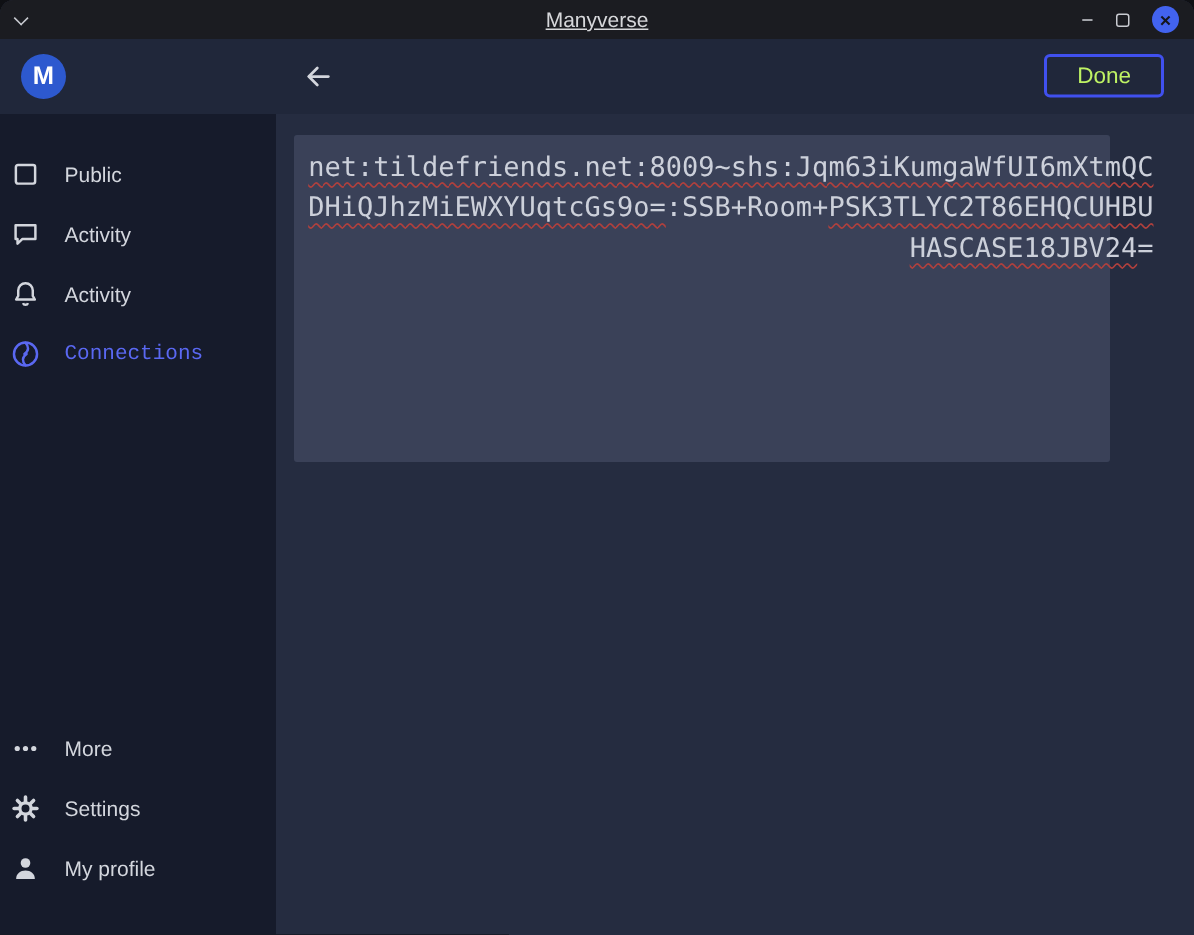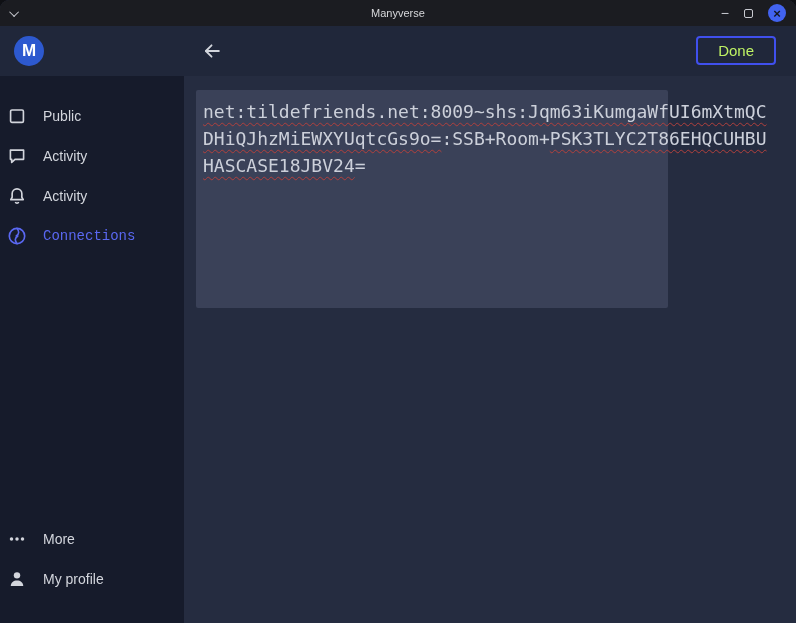--- a/index.html
+++ b/index.html
@@ -1,21 +1,21 @@
 <!DOCTYPE html>
 <html><head>
 <meta charset="utf-8">
 <style>
   * { margin:0; padding:0; box-sizing:border-box; }
   html, body { width:796px; height:623px; background:#0f1014; font-family:"Liberation Sans", sans-serif; }
   .window { width:796px; height:623px; display:flex; flex-direction:column; border-radius:9px 9px 0 0; overflow:hidden; background:#252c40; }
 
   
   .titlebar { height:26px; background:#1b1c21; display:flex; align-items:center; position:relative; color:#c9cbd1; flex:0 0 auto; }
-  .titlebar-title { position:absolute; left:0; right:0; text-align:center; font-size:11px; color:#d6d7da; }
+  .titlebar-title { position:absolute; left:0; right:0; text-align:center; font-size:14px; color:#d6d7da;text-decoration:underline; }
   .tb-left { margin-left:12px; z-index:1; display:flex; align-items:center; }
   .chev { width:7px; height:7px; border-left:1.6px solid #c9cbd1; border-bottom:1.6px solid #c9cbd1; transform:rotate(-45deg) translateY(-2px); display:inline-block; }
   .tb-controls { margin-left:auto; display:flex; align-items:center; gap:15px; margin-right:10px; z-index:1; }
   .tb-min { font-size:14px; line-height:1; color:#c9cbd1; cursor:default; }
   .tb-restore { width:9px; height:9px; border:1.3px solid #c9cbd1; border-radius:2px; cursor:default; }
   .tb-close { width:18px; height:18px; border-radius:50%; background:#4263ef; color:#14161c; display:flex; align-items:center; justify-content:center; font-size:13px; font-weight:bold; line-height:1; cursor:default; }
 
   
   .header { height:50px; background:#20273a; display:flex; align-items:center; flex:0 0 auto; position:relative; }
   .logo { width:30px; height:30px; border-radius:50%; background:#2d59cf; color:#ffffff; font-weight:bold; font-size:17px; display:flex; align-items:center; justify-content:center; margin-left:14px; }
@@ -25,21 +25,21 @@
   
   .body-row { flex:1; display:flex; min-height:0; }
   .sidebar { width:184px; background:#161b2b; display:flex; flex-direction:column; padding-top:20px; flex:0 0 auto; }
   .side-item { display:flex; align-items:center; gap:15px; padding:9px 0 9px 6px; color:#d3d6dd; font-size:14px; cursor:default; }
   .side-item svg { flex:0 0 auto; }
   .side-item.active { color:#5a68f2;font-family:Liberation Mono, monospace; }
   .side-spacer { flex:1; }
   .sidebar-footer { padding-bottom:24px; }
 
   .main { flex:1; background:#252c40; padding:14px 20px 0 12px; }
-  .invite-box { width:472px; height:218px; background:#3a4158; border-radius:2px; padding:8px 7px; cursor:text; }
+  .invite-box { width:544px; height:218px; background:#3a4158; border-radius:2px; padding:8px 7px; cursor:text;text-align:right; }
   .invite-text { font-family:"DejaVu Sans Mono", monospace; font-size:18px; line-height:27px; color:#ccd0da; word-break:break-all; white-space:pre-wrap; width:566px; }
   .misspelled { text-decoration:underline; text-decoration-style:wavy; text-decoration-color:#b2403c; text-decoration-thickness:1px; text-underline-offset:4px; text-decoration-skip-ink:none; }
 </style>
 </head>
 <body>
 
 <div class="window">
 
   <div class="titlebar">
     <div class="tb-left">
@@ -105,20 +105,36 @@
 
         <div class="side-item">
           <svg width="22" height="22" viewBox="0 0 24 24" fill="currentColor">
             <circle cx="6" cy="12" r="1.9"></circle>
               <circle cx="12" cy="12" r="1.9"></circle>
               <circle cx="18" cy="12" r="1.9"></circle>
           </svg>
           <span>More</span>
         </div>
 
+        <div class="side-item">
+          <svg width="22" height="22" viewBox="0 0 24 24" fill="none" stroke="currentColor">
+            <circle cx="12" cy="12" r="4.1" stroke-width="2.4"></circle>
+            <g stroke-width="2.6" stroke-linecap="round">
+              <line x1="17.2" y1="12" x2="20.3" y2="12"></line>
+              <line x1="15.68" y1="15.68" x2="17.87" y2="17.87"></line>
+              <line x1="12" y1="17.2" x2="12" y2="20.3"></line>
+              <line x1="8.32" y1="15.68" x2="6.13" y2="17.87"></line>
+              <line x1="6.8" y1="12" x2="3.7" y2="12"></line>
+              <line x1="8.32" y1="8.32" x2="6.13" y2="6.13"></line>
+              <line x1="12" y1="6.8" x2="12" y2="3.7"></line>
+              <line x1="15.68" y1="8.32" x2="17.87" y2="6.13"></line>
+            </g>
+          </svg>
+          <span>Settings</span>
+        </div>
 
         <div class="side-item">
           <svg width="22" height="22" viewBox="0 0 24 24" fill="currentColor">
             <circle cx="12" cy="8" r="3.5"></circle>
             <path d="M5.2 19.6c0-3.9 3.1-6.1 6.8-6.1s6.8 2.2 6.8 6.1z"></path>
           </svg>
           <span>My profile</span>
         </div>
 
       </div>

